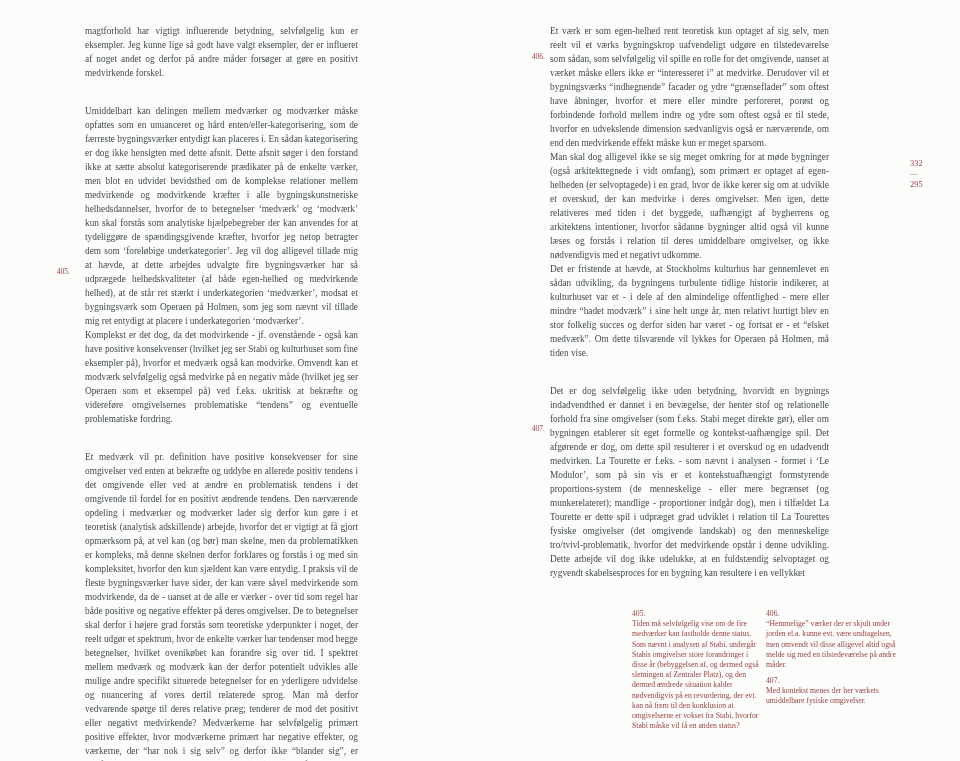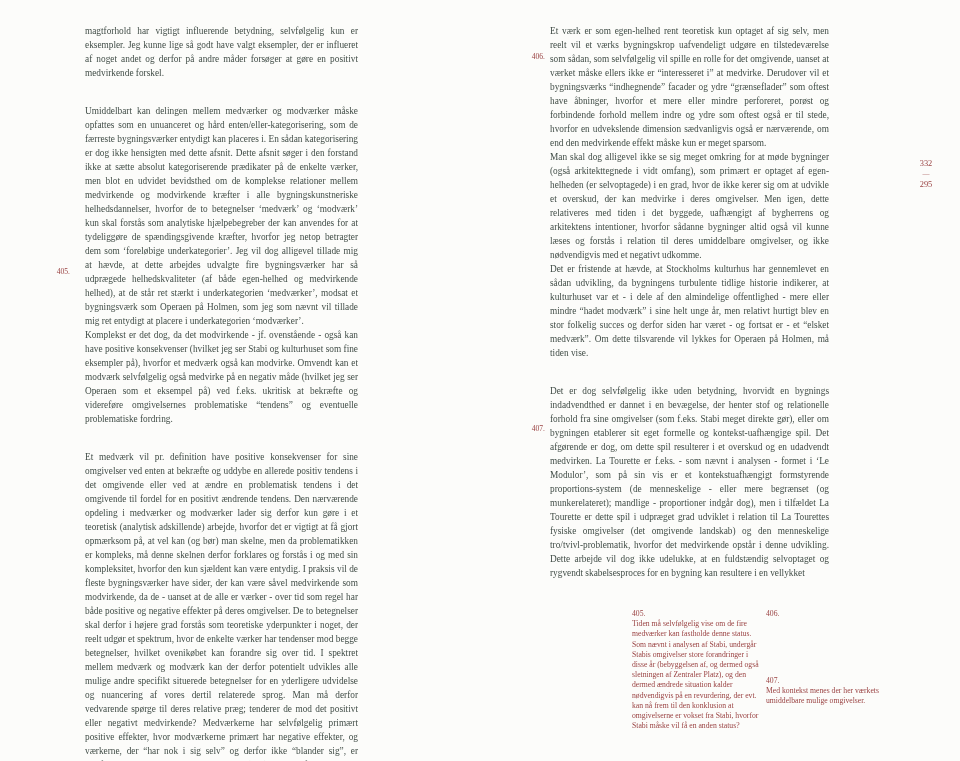--- a/index.html
+++ b/index.html
@@ -20,21 +20,21 @@
   .col-right{left:550px;width:279px;}
   .margin-marker{
     position:absolute;color:#9a4343;
     font-size:7.6px;line-height:9px;text-align:right;
   }
   .marker-405{left:36px;top:267px;width:34px;}
   .marker-406{left:516px;top:52px;width:29px;}
   .marker-407{left:516px;top:424px;width:29px;}
   .pagenum{
     position:absolute;left:910px;top:158px;width:32px;
-    color:#9a4343;font-size:8.4px;line-height:12px;text-align:center;
+    color:#9a4343;font-size:8.4px;line-height:12px;text-align:left;
   }
   .pagenum .dash{font-size:7px;line-height:9px;}
   .footnote{
     position:absolute;color:#9a4343;
     font-size:7.7px;line-height:10.2px;text-align:left;
   }
   .fn-405{left:632px;top:609px;width:128px;}
   .fn-406{left:766px;top:609px;width:131px;}
   .fn-407{left:766px;top:676px;width:131px;}
   .fn-num{display:block;}
@@ -70,20 +70,21 @@
     <div>295</div>
   </div>
 
   <div class="footnote fn-405">
     <span class="fn-num">405.</span>
     <span class="fn-text">Tiden må selvfølgelig vise om de fire medværker kan fastholde denne status. Som nævnt i analysen af Stabi, undergår Stabis omgivelser store forandringer i disse år (bebyggelsen af, og dermed også sletningen af Zentraler Platz), og den dermed ændrede situation kalder nødvendigvis på en revurdering, der evt. kan nå frem til den konklusion at omgivelserne er vokset fra Stabi, hvorfor Stabi måske vil få en anden status?</span>
   </div>
 
   <div class="footnote fn-406">
     <span class="fn-num">406.</span>
+    <span class="fn-text">“Hemmelige” værker der er skjult under jorden el.a. kunne evt. være undtagelsen, men omvendt vil disse alligevel altid også melde sig med en tilstedeværelse på andre måder.</span>
   </div>
 
   <div class="footnote fn-407">
     <span class="fn-num">407.</span>
-    <span class="fn-text">Med kontekst menes der her værkets umiddelbare mulige omgivelser.</span>
+    <span class="fn-text">Med kontekst menes der her værkets umiddelbare fysiske omgivelser.</span>
   </div>
 
 </div>
 
 </body></html>

